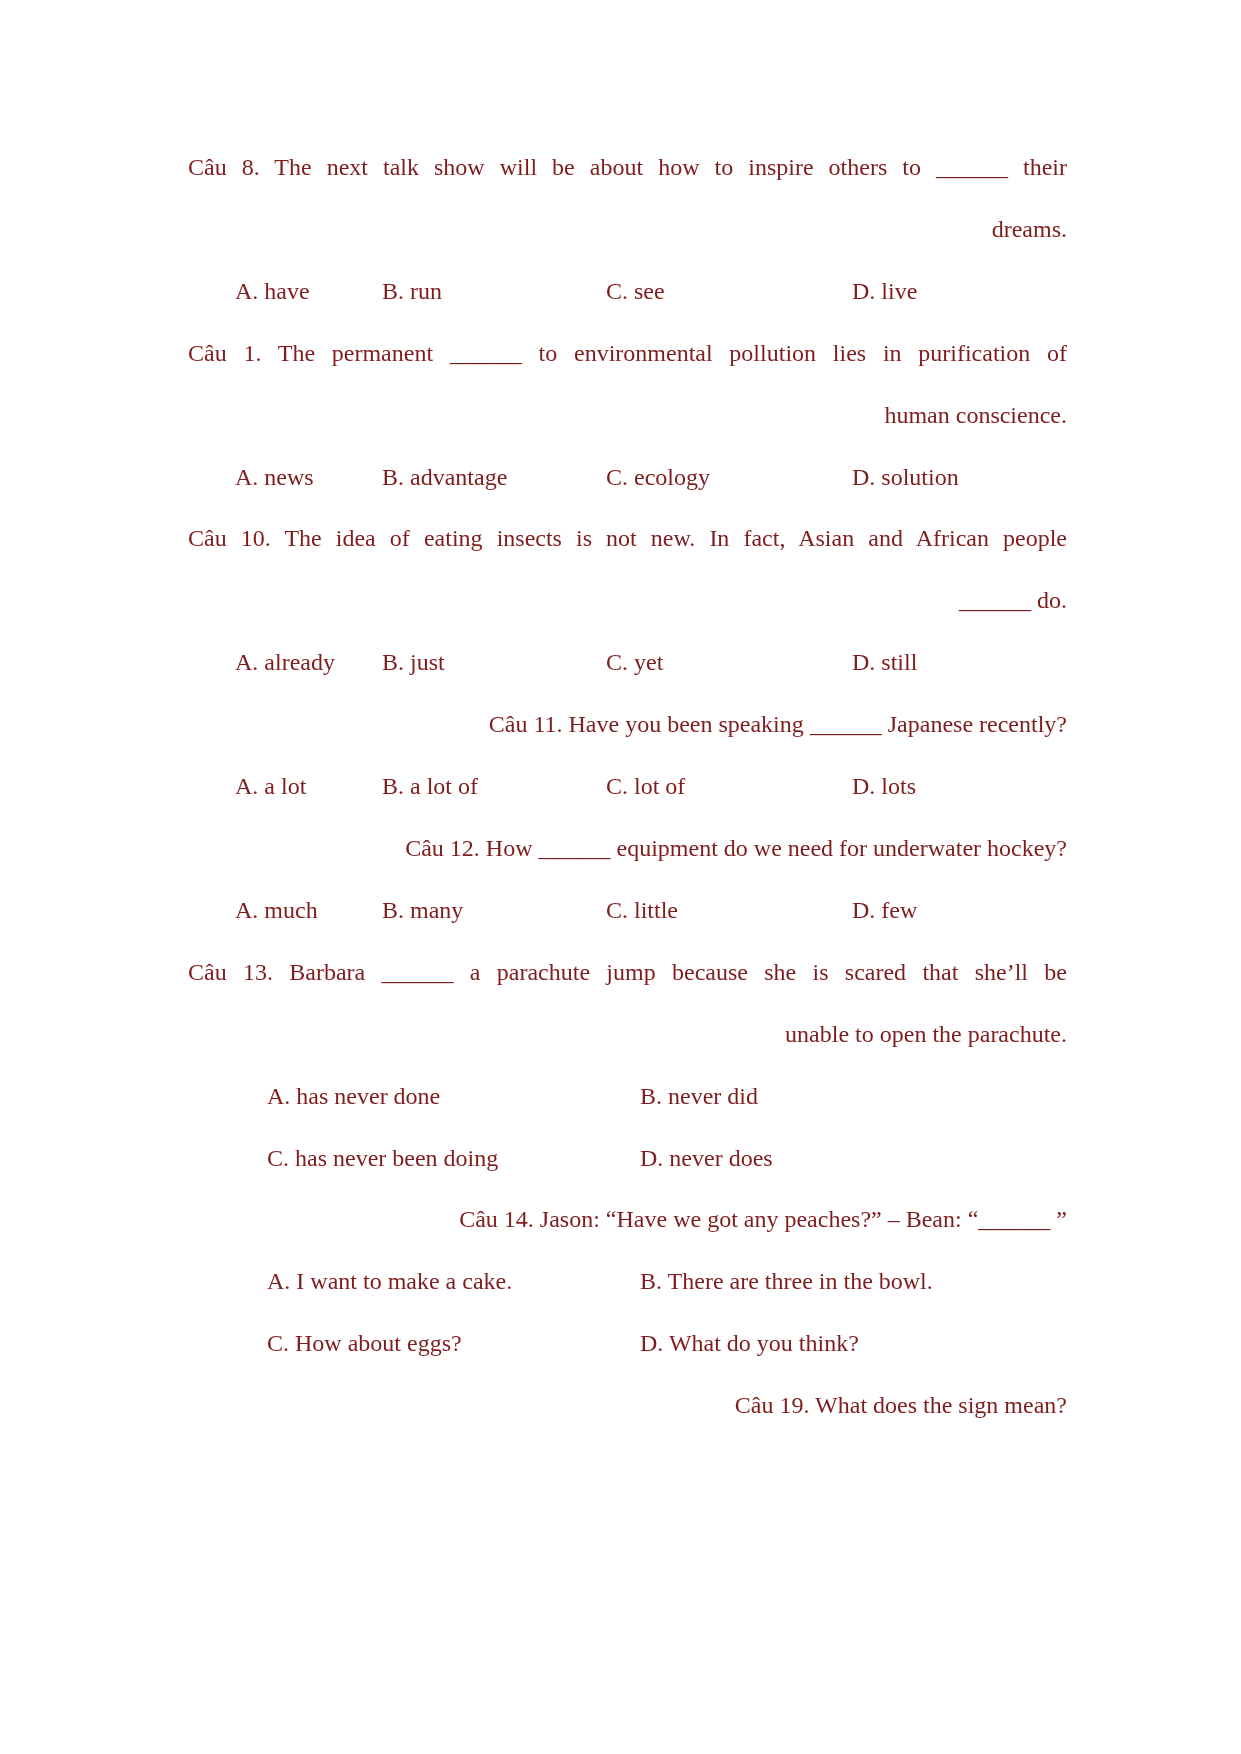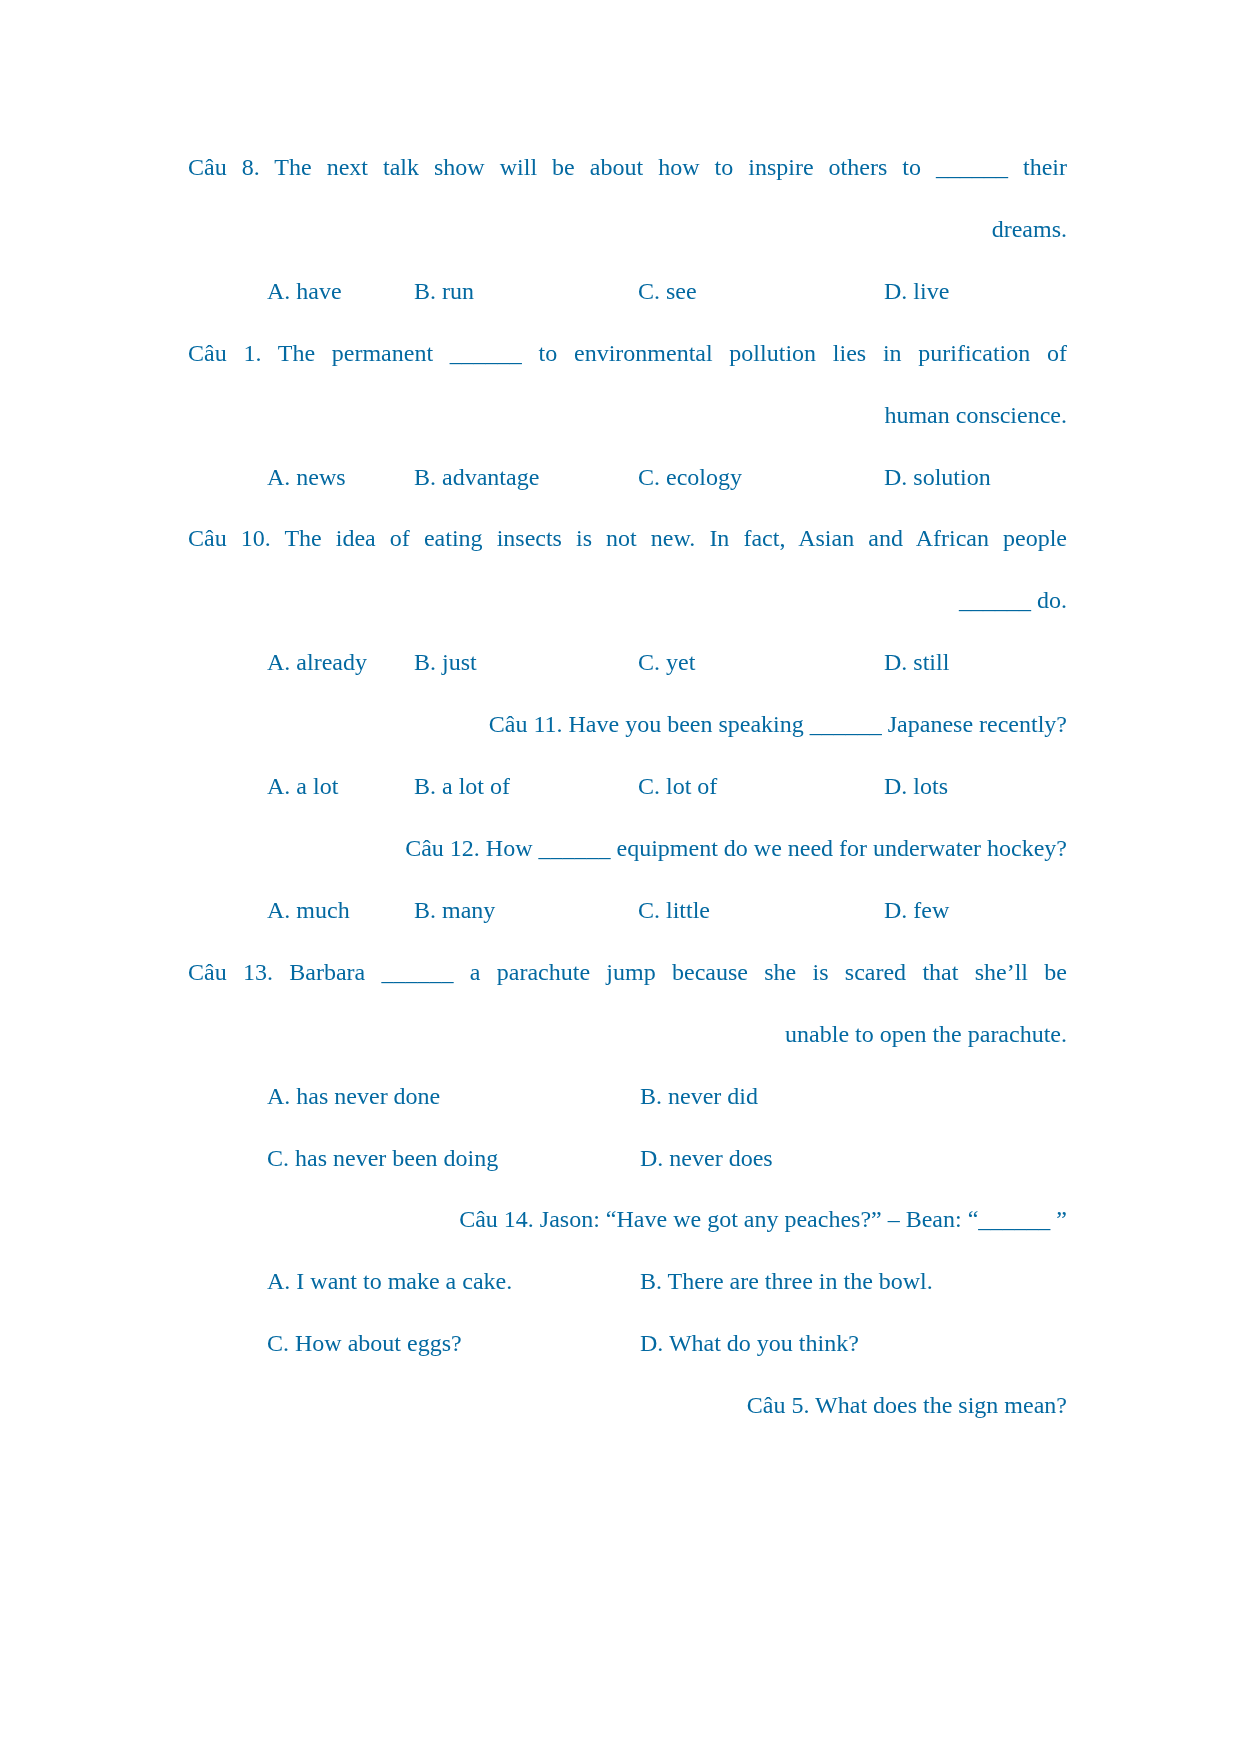--- a/index.html
+++ b/index.html
@@ -15,38 +15,38 @@
     overflow: hidden;
   }
   .content {
     position: absolute;
     left: 188px;
     top: 137px;
     width: 879px;
     font-family: "Liberation Serif", "DejaVu Serif", serif;
     font-size: 24px;
     line-height: 61.9px;
-    color: #0369a1;
+    color: #7f1d1d;
   }
   .line {
     white-space: nowrap;
     text-align: right;
   }
   .line.justify {
     text-align: justify;
     text-align-last: justify;
   }
   .line.bold {
     font-weight: bold;
   }
   .row4 {
     display: flex;
     white-space: nowrap;
   }
-  .row4 .c0 { margin-left: 79px; width: 147px; flex: none; }
+  .row4 .c0 { margin-left: 47px; width: 147px; flex: none; }
   .row4 .c1 { width: 224px; flex: none; }
   .row4 .c2 { width: 229px; flex: none; }
   .row4 .c3 { flex: 1; margin-left: 17px; }
   .row2 {
     display: flex;
     white-space: nowrap;
   }
   .row2 .c0 { margin-left: 79px; width: 373px; flex: none; }
   .row2 .c1 { flex: 1; }
 </style>
@@ -129,17 +129,17 @@
         <div class="c1">B. There are three in the bowl.</div>
       </div>
       <div class="row2">
         <div class="c0">C. How about eggs?</div>
         <div class="c1">D. What do you think?</div>
       </div>
     </div>
 
 
     <div>
-      <div class="line">Câu 5. What does the sign mean?</div>
+      <div class="line">Câu 19. What does the sign mean?</div>
     </div>
 
   </div>
 </div>
 
 </body></html>

